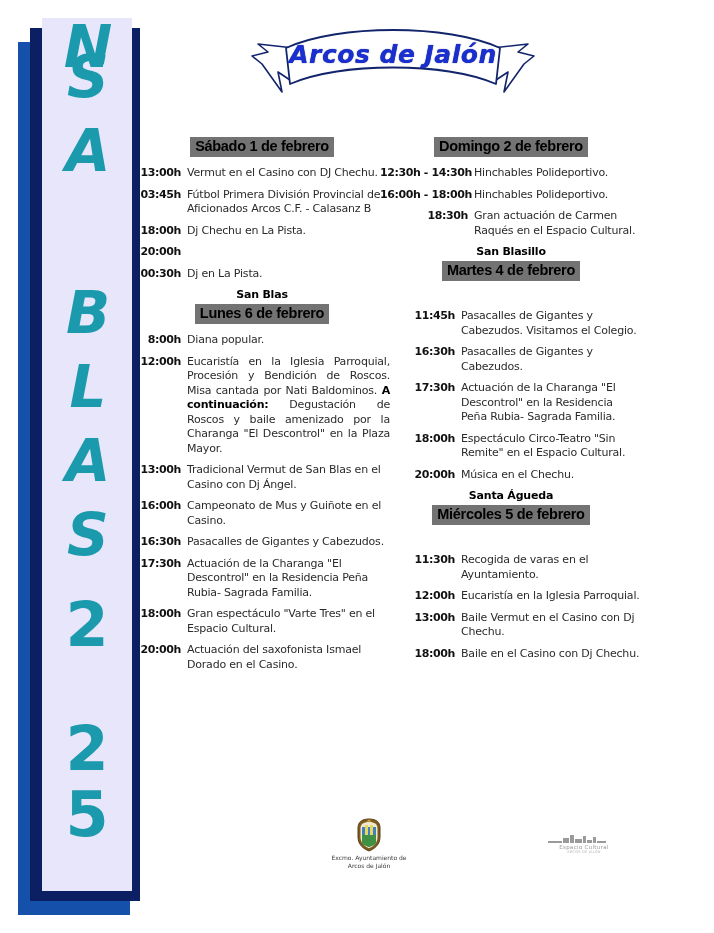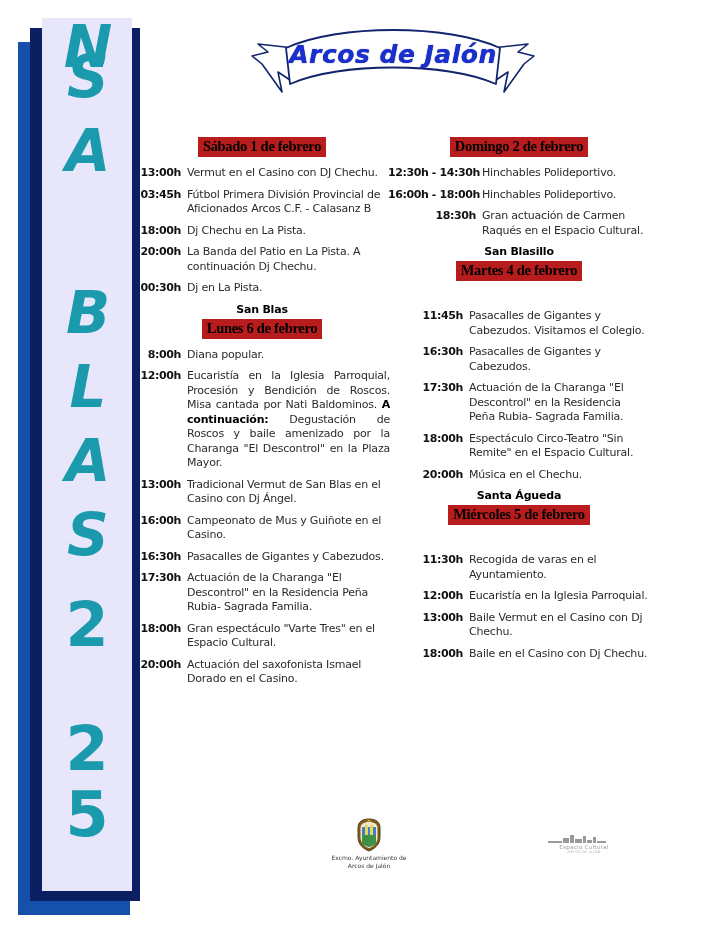--- a/index.html
+++ b/index.html
@@ -108,42 +108,42 @@
   
   #col-left {
     position: absolute;
     left: 134px;
     top: 136px;
     width: 256px;
     z-index: 4;
   }
   #col-right {
     position: absolute;
-    left: 388px;
+    left: 380px;
     top: 136px;
     width: 262px;
     z-index: 4;
   }
 
   .day-block { margin-bottom: 6px; }
 
   .sub-label {
     text-align: center;
     font-family: "DejaVu Sans", sans-serif;
     font-weight: bold;
     font-size: 11px;
     color: #000;
     margin-bottom: 2px;
     letter-spacing: -0.2px;
   }
   .day-head-wrap { text-align: center; margin-bottom: 9px; }
   .day-head {
     display: inline-block;
-    background: #b91c1c;
-    font-family: Liberation Serif, serif;
+    background: #737373;
+    font-family: Liberation Sans, sans-serif;
     font-weight: bold;
     font-size: 14.5px;
     color: #000;
     padding: 1px 5px 2px 5px;
     letter-spacing: -0.3px;
     line-height: 17px;
   }
 
   .ev {
     display: flex;
@@ -284,21 +284,20 @@
         <div class="ev">
           <div class="ev-time">03:45h</div>
           <div class="ev-desc">Fútbol Primera División Provincial de Aficionados Arcos C.F. - Calasanz B</div>
         </div>
         <div class="ev">
           <div class="ev-time">18:00h</div>
           <div class="ev-desc">Dj Chechu en La Pista.</div>
         </div>
         <div class="ev">
           <div class="ev-time">20:00h</div>
-          <div class="ev-desc">La Banda del Patio en La Pista. A continuación Dj Chechu.</div>
         </div>
         <div class="ev">
           <div class="ev-time">00:30h</div>
           <div class="ev-desc">Dj en La Pista.</div>
         </div>
       </div>
     </div>
     <div class="day-block">
       <div class="sub-label">San Blas</div>
       <div class="day-head-wrap"><span class="day-head">Lunes 6 de febrero</span></div>

